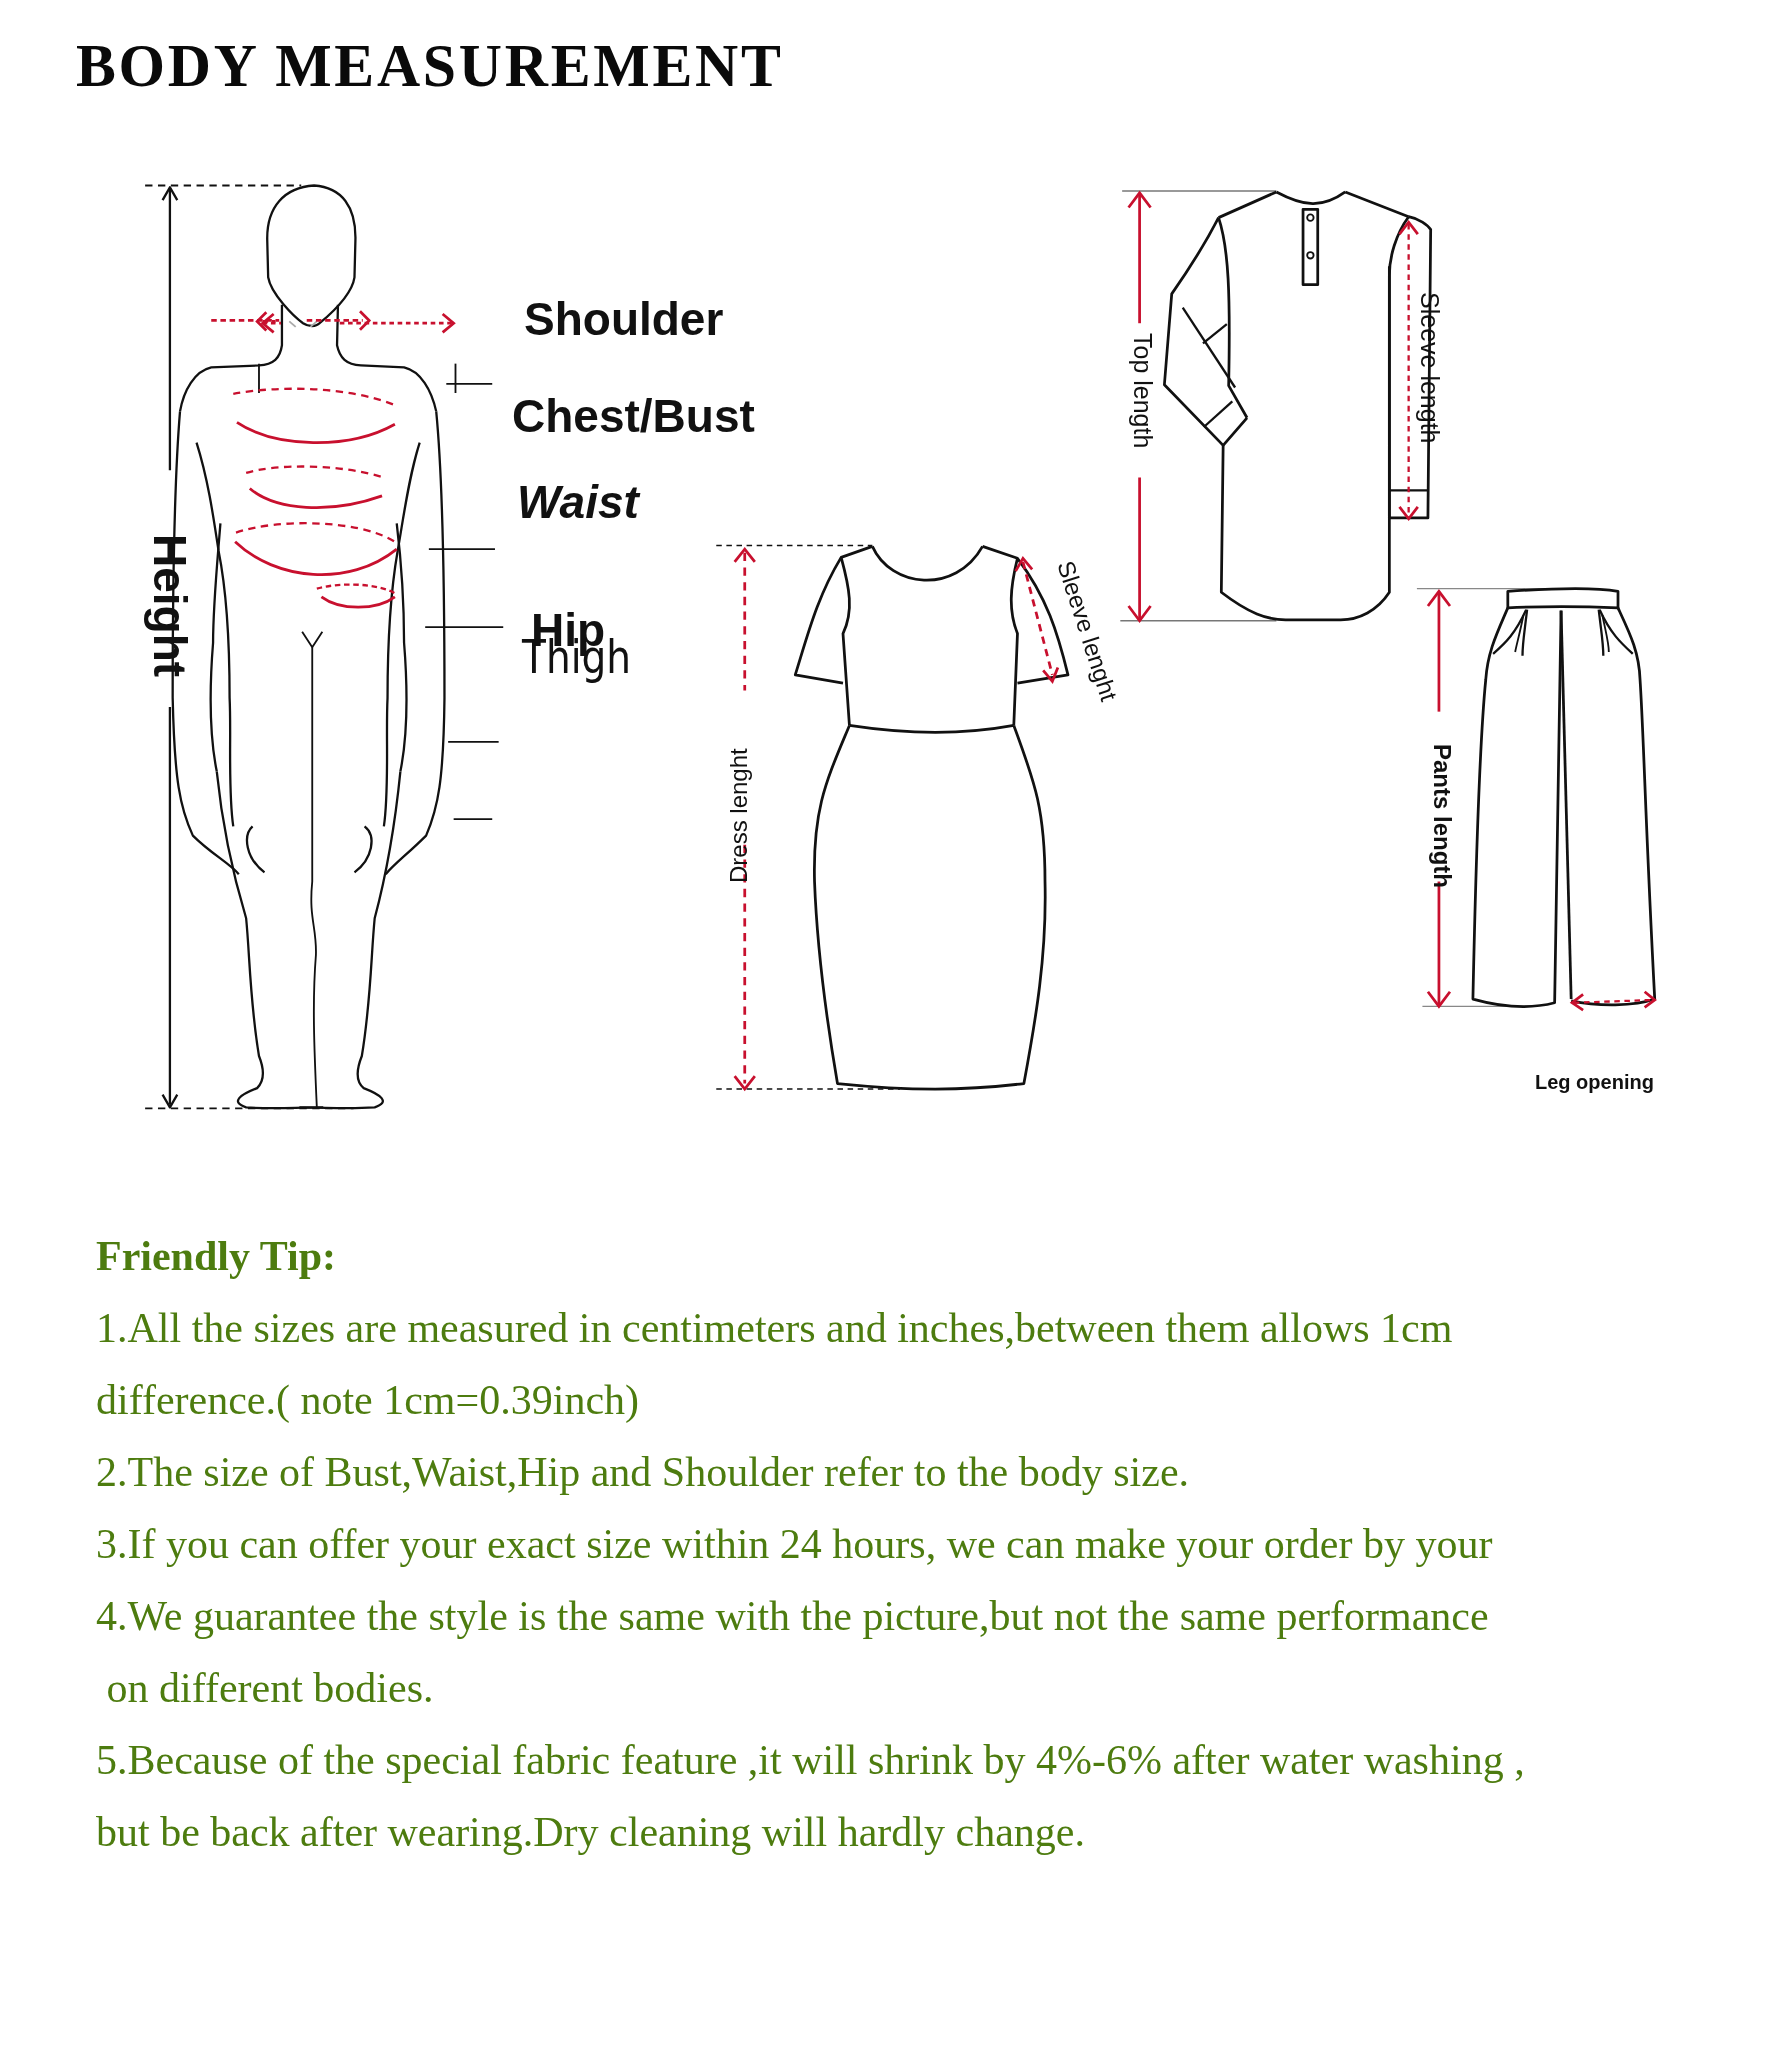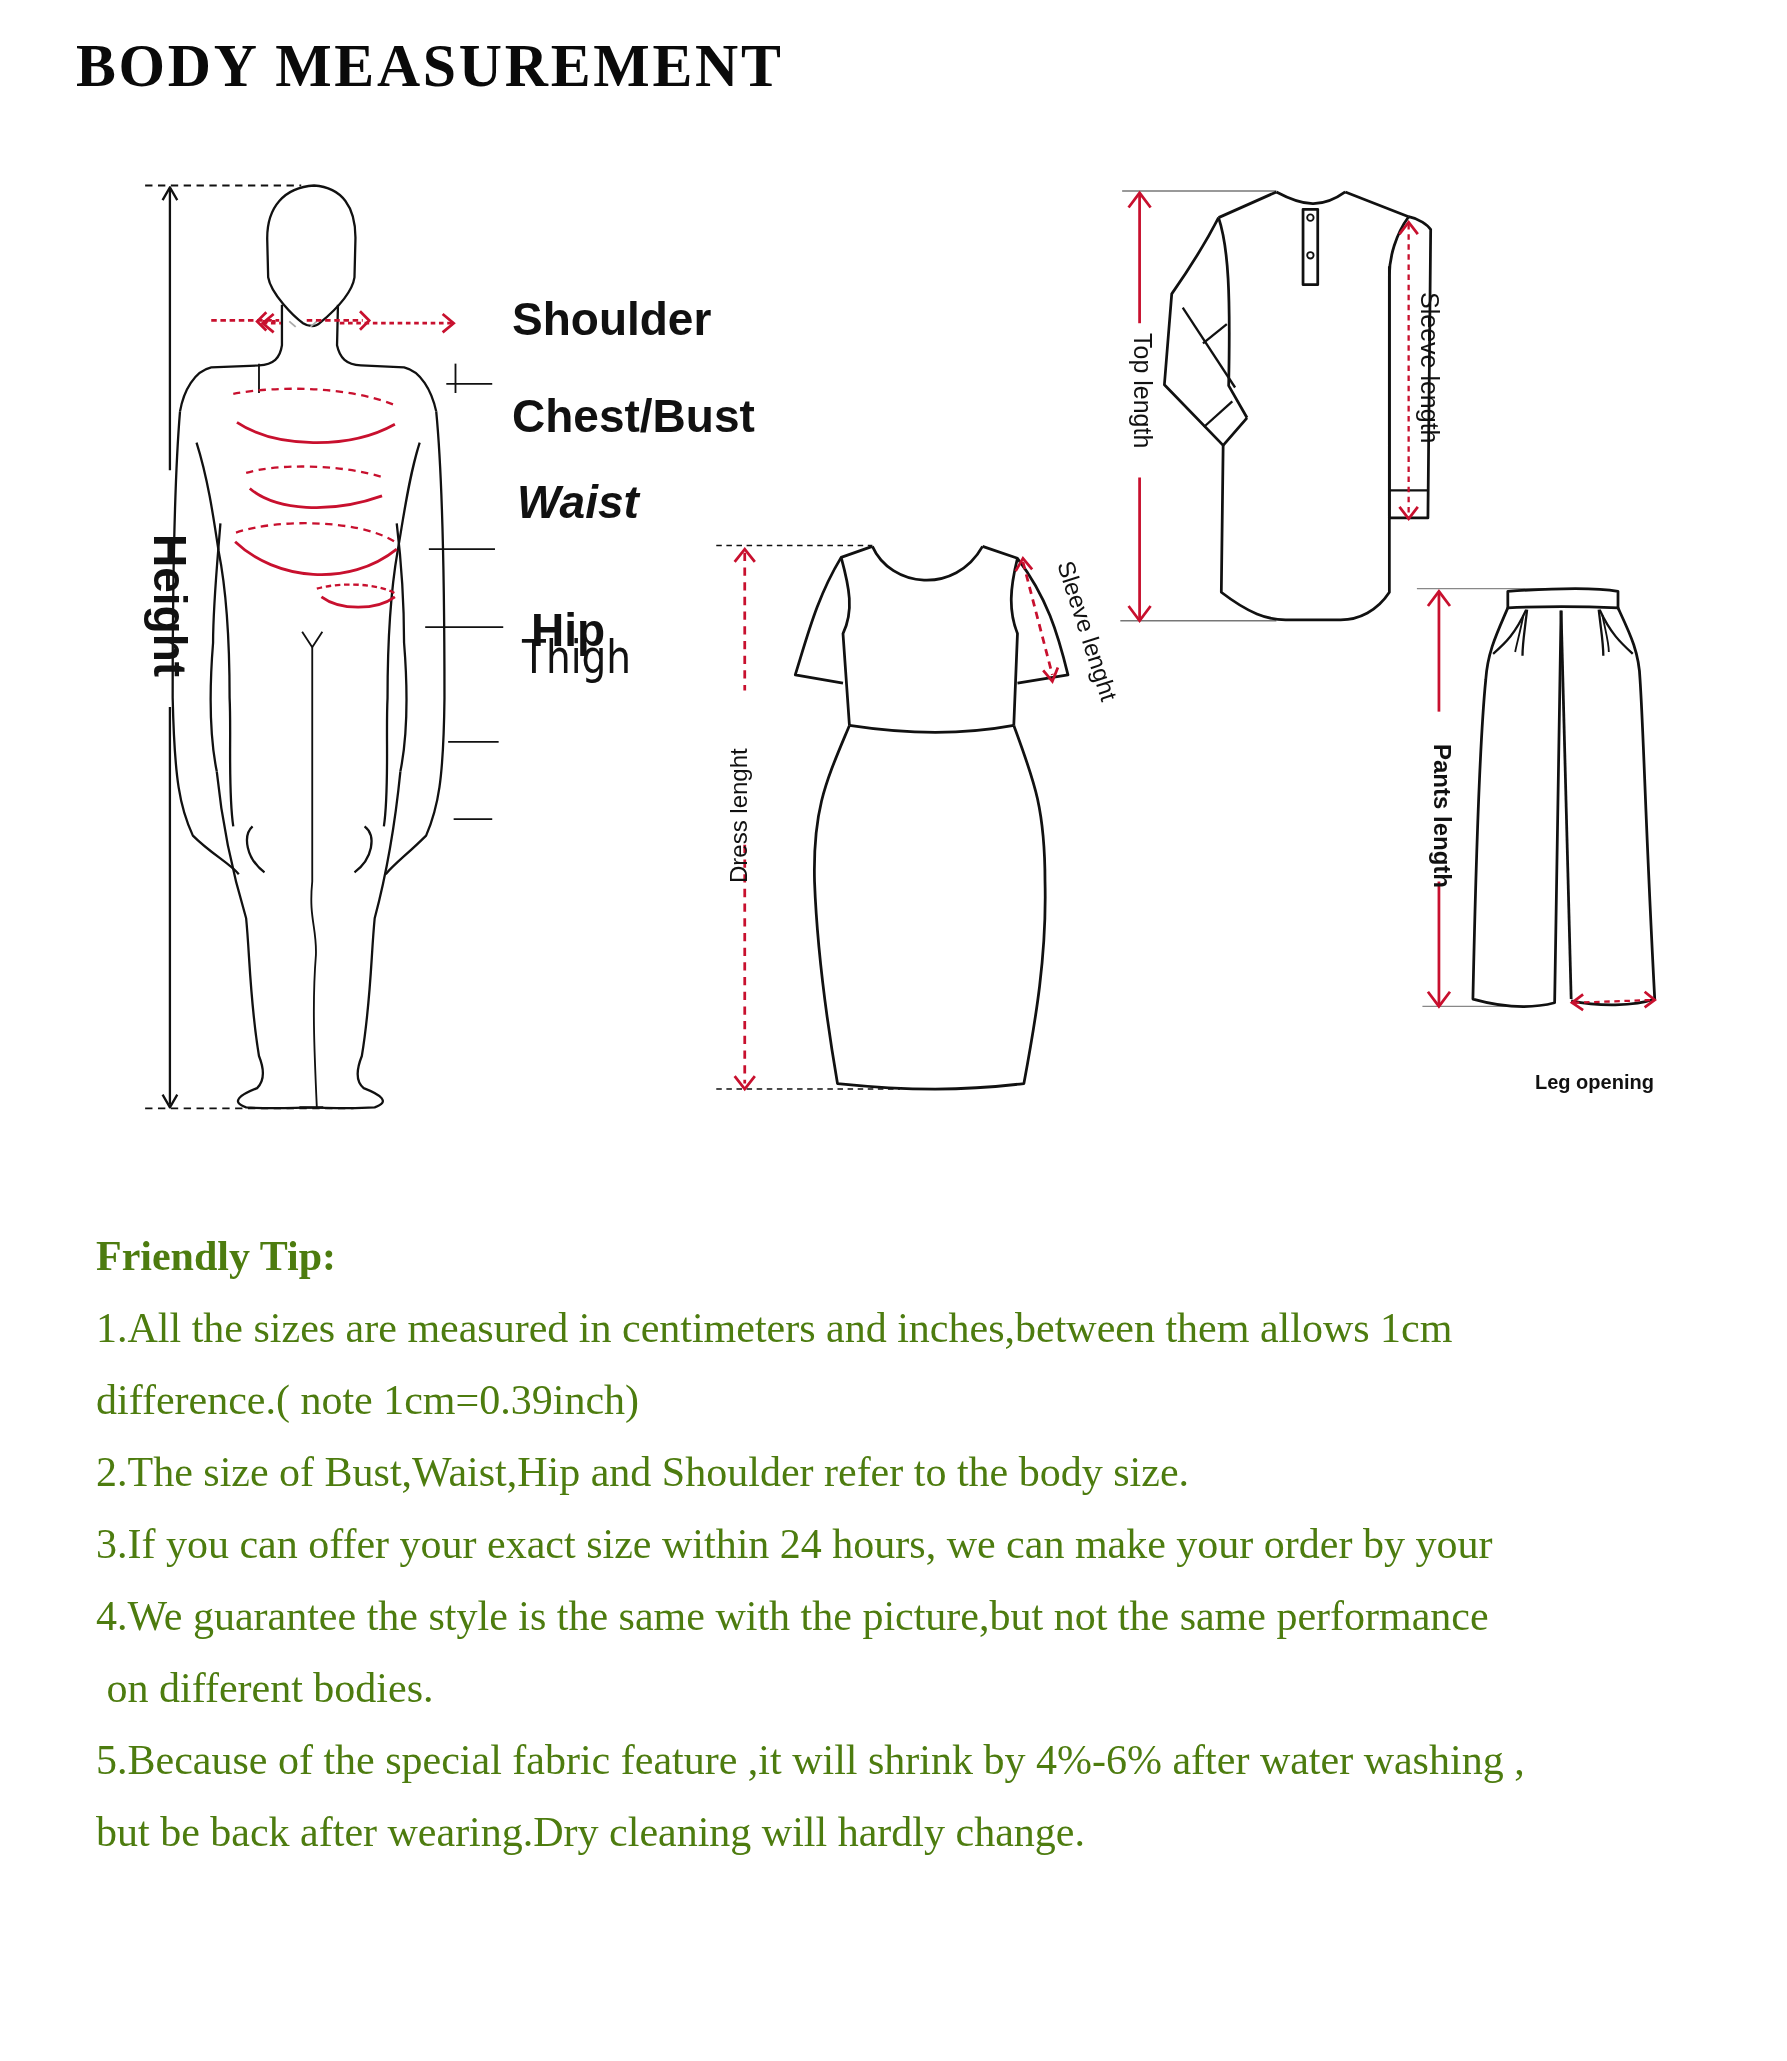--- a/index.html
+++ b/index.html
@@ -206,21 +206,21 @@
 
   <g fill="none" stroke="#c8102e" stroke-width="3">
     <line x1="286" y1="352" x2="306" y2="352" stroke-dasharray="5,4"></line>
     <line x1="370" y1="352" x2="492" y2="352" stroke-dasharray="5,4"></line>
     <path d="M298,342 L286,352 L298,362"></path>
     <path d="M482,342 L494,352 L482,362"></path>
   </g>
 </svg>
 
 <div class="lbl-vert" style="left:193px; top:534px; font-size:46px; transform: rotate(90deg);">Height</div>
-<div class="lbl lbl-lg" style="left:512px; top:296px;">Shoulder</div>
+<div class="lbl lbl-lg" style="left:524px; top:296px;">Shoulder</div>
 <div class="lbl lbl-lg" style="left:512px; top:393px;">Chest/Bust</div>
 <div class="lbl lbl-lg" style="left:517px; top:479px;font-style:italic;">Waist</div>
 <div class="lbl lbl-lg" style="left:531px; top:571px;margin-top:36px;">Hip</div>
 <div class="lbl lbl-lg" style="left:522px; top:634px; font-weight:normal; font-family:'DejaVu Sans', sans-serif; transform: scaleX(0.85); transform-origin:left top;">Thigh</div>
 
 <div class="lbl-vert" style="left:727px; top:883px; font-size:24px; font-weight:normal; transform: rotate(-90deg);">Dress lenght</div>
 <div class="lbl-vert" style="left:1076px; top:558px; font-size:24px; font-weight:normal; transform: rotate(72deg);">Sleeve lenght</div>
 
 <div class="lbl-vert" style="left:1155px; top:333px; font-size:25px; font-weight:normal; transform: rotate(90deg);">Top length</div>
 <div class="lbl-vert" style="left:1442px; top:292px; font-size:25px; font-weight:normal; transform: rotate(90deg);">Sleeve length</div>

